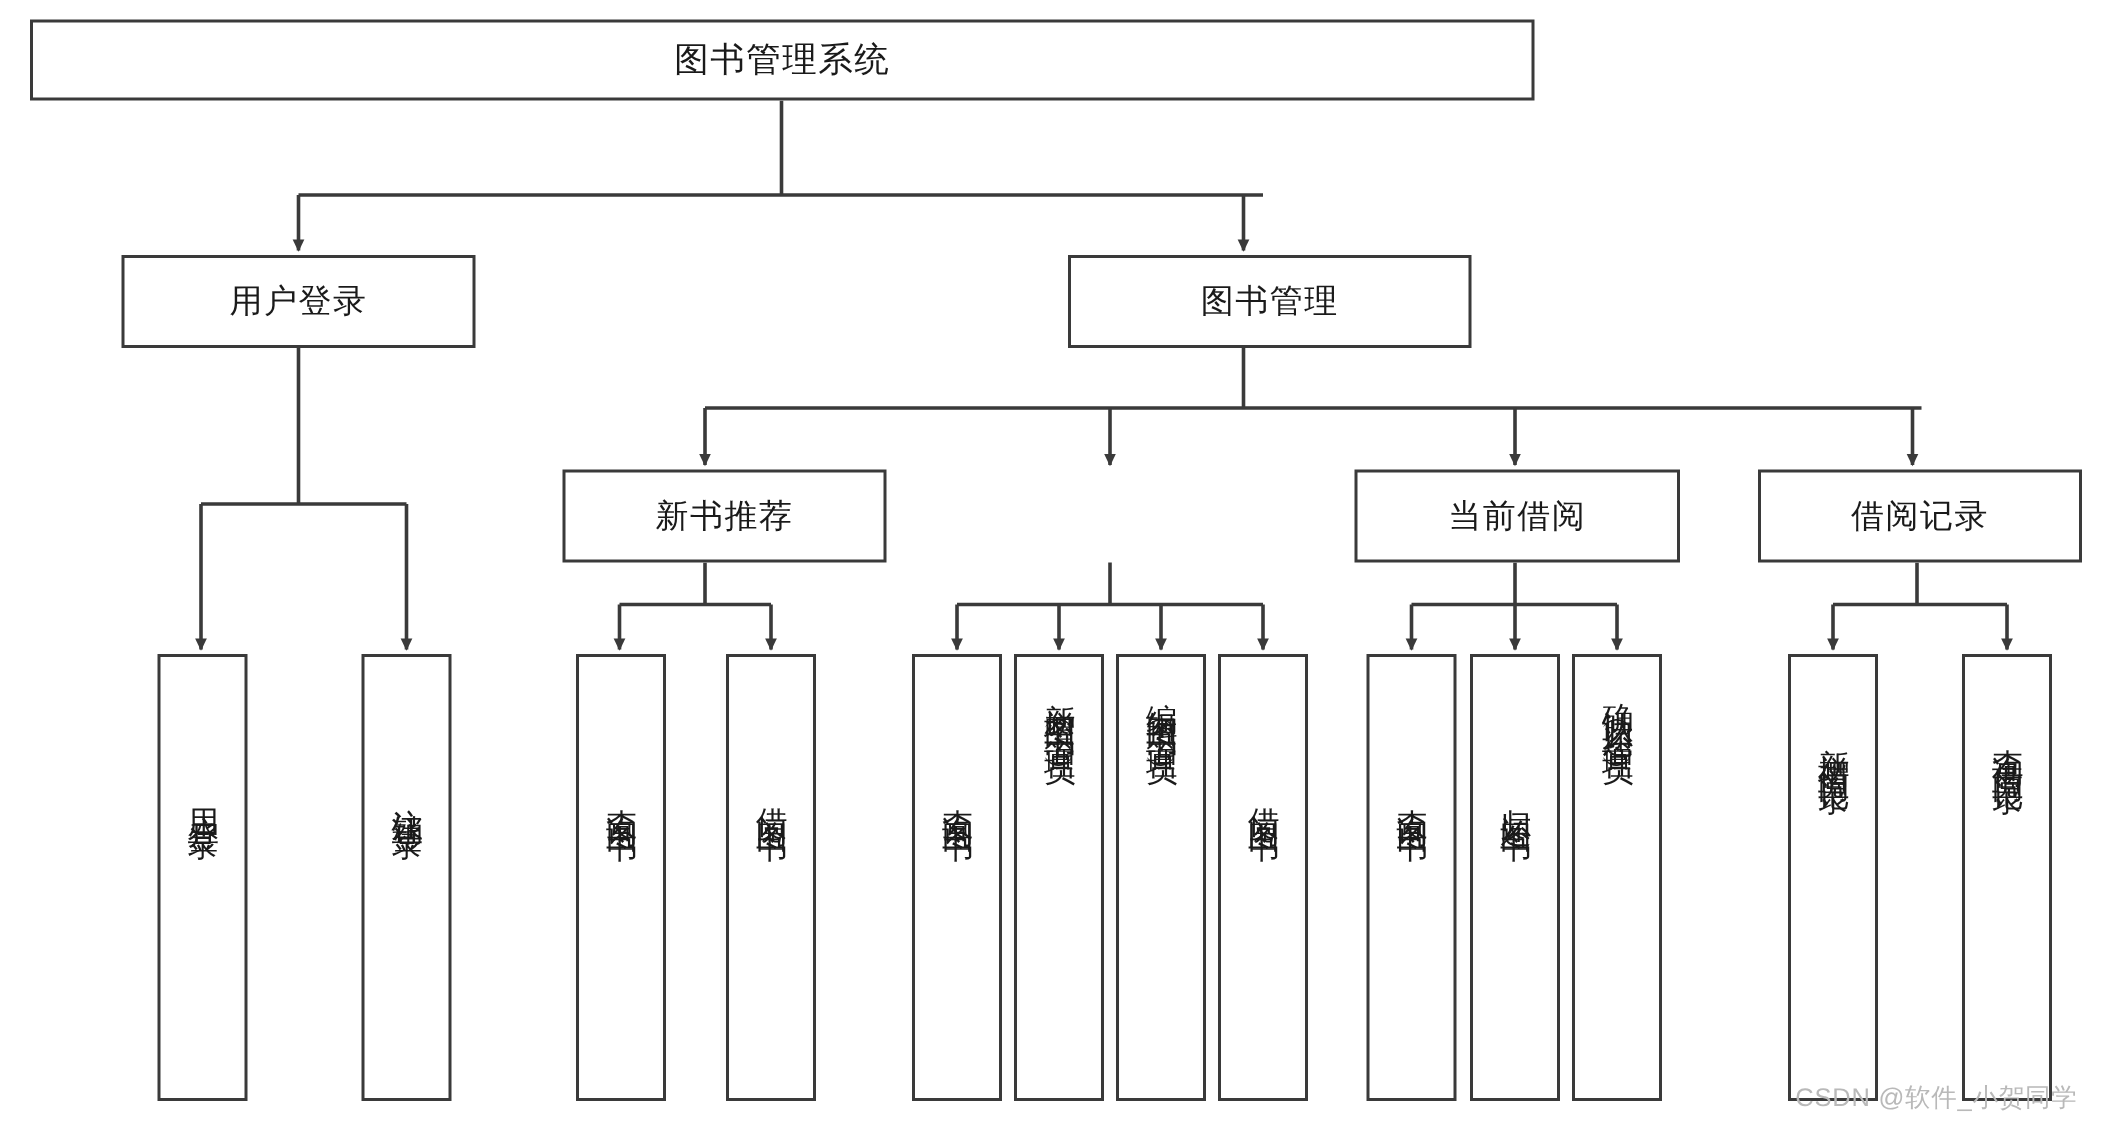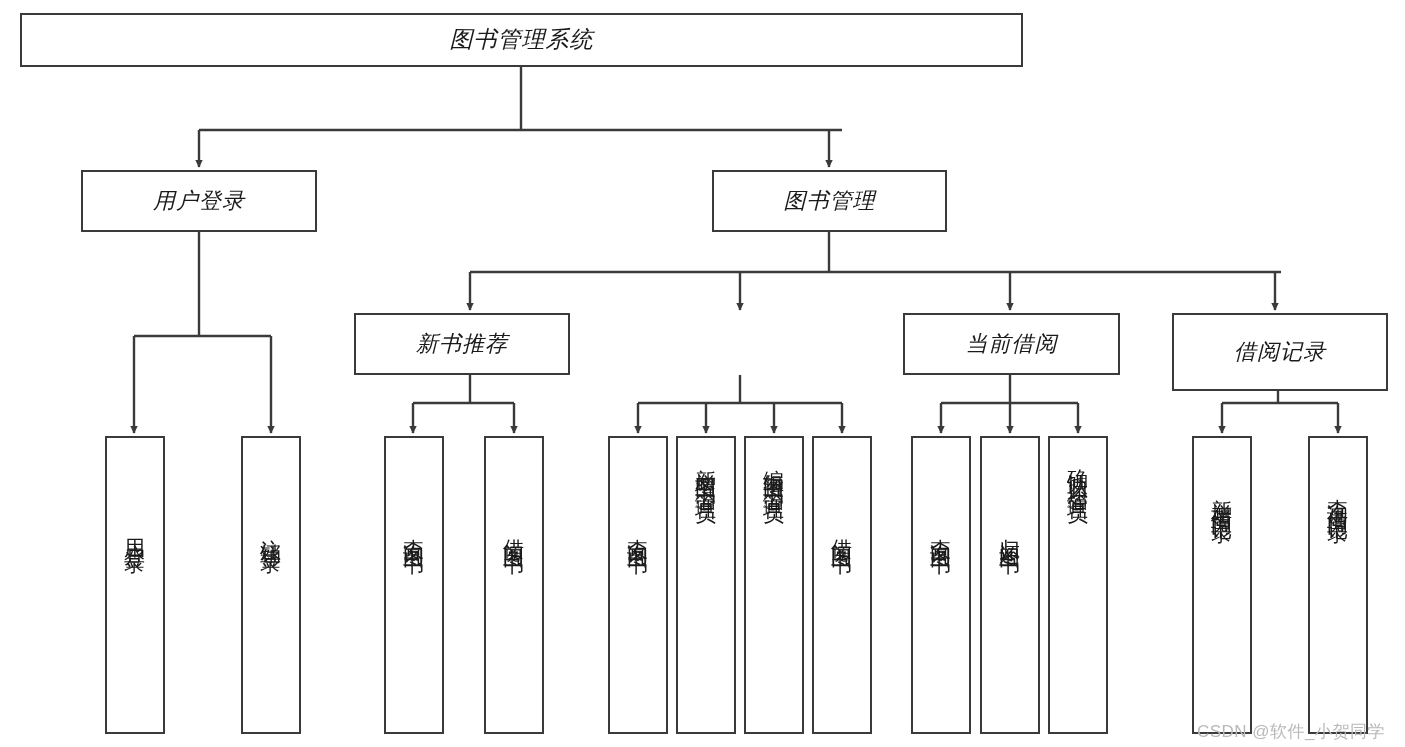--- a/index.html
+++ b/index.html
@@ -36,21 +36,20 @@
   .node .node-label{
     font-size:22px;
     letter-spacing:1px;
     line-height:1.1;
     white-space:nowrap;
     text-align:center;
   }
   
   .node.horizontal .node-label{
     writing-mode:horizontal-tb;
-    font-style:italic;
   }
   
   #node-root .node-label{
     font-size:23px;
   }
   
   .node.vertical{
     align-items:flex-start;
     justify-content:center;
     padding-top:18px;
@@ -130,34 +129,34 @@
   </svg>
 
   <div class="node horizontal" id="node-root" style="left:20px;top:13px;width:1003px;height:54px;">
     <span class="node-label">图书管理系统</span>
   </div>
 
   <div class="node horizontal" style="left:81px;top:170px;width:236px;height:62px;">
     <span class="node-label">用户登录</span>
   </div>
 
-  <div class="node horizontal" style="left:712px;top:170px;width:235px;height:62px;">
+  <div class="node horizontal" style="left:712px;top:170px;width:269px;height:62px;">
     <span class="node-label">图书管理</span>
   </div>
 
-  <div class="node horizontal" style="left:354px;top:313px;width:216px;height:62px;">
+  <div class="node horizontal" style="left:375px;top:313px;width:216px;height:62px;">
     <span class="node-label">新书推荐</span>
   </div>
 
 
   <div class="node horizontal" style="left:903px;top:313px;width:217px;height:62px;">
     <span class="node-label">当前借阅</span>
   </div>
 
-  <div class="node horizontal" style="left:1172px;top:313px;width:216px;height:78px;">
+  <div class="node horizontal" style="left:1172px;top:313px;width:216px;height:62px;">
     <span class="node-label">借阅记录</span>
   </div>
 
   <div class="node vertical" style="left:105px;top:436px;width:60px;height:298px;padding-top:84px;">
     <span class="node-label">用户登录</span>
   </div>
 
   <div class="node vertical" style="left:241px;top:436px;width:60px;height:298px;padding-top:84px;">
     <span class="node-label">注销登录</span>
   </div>

